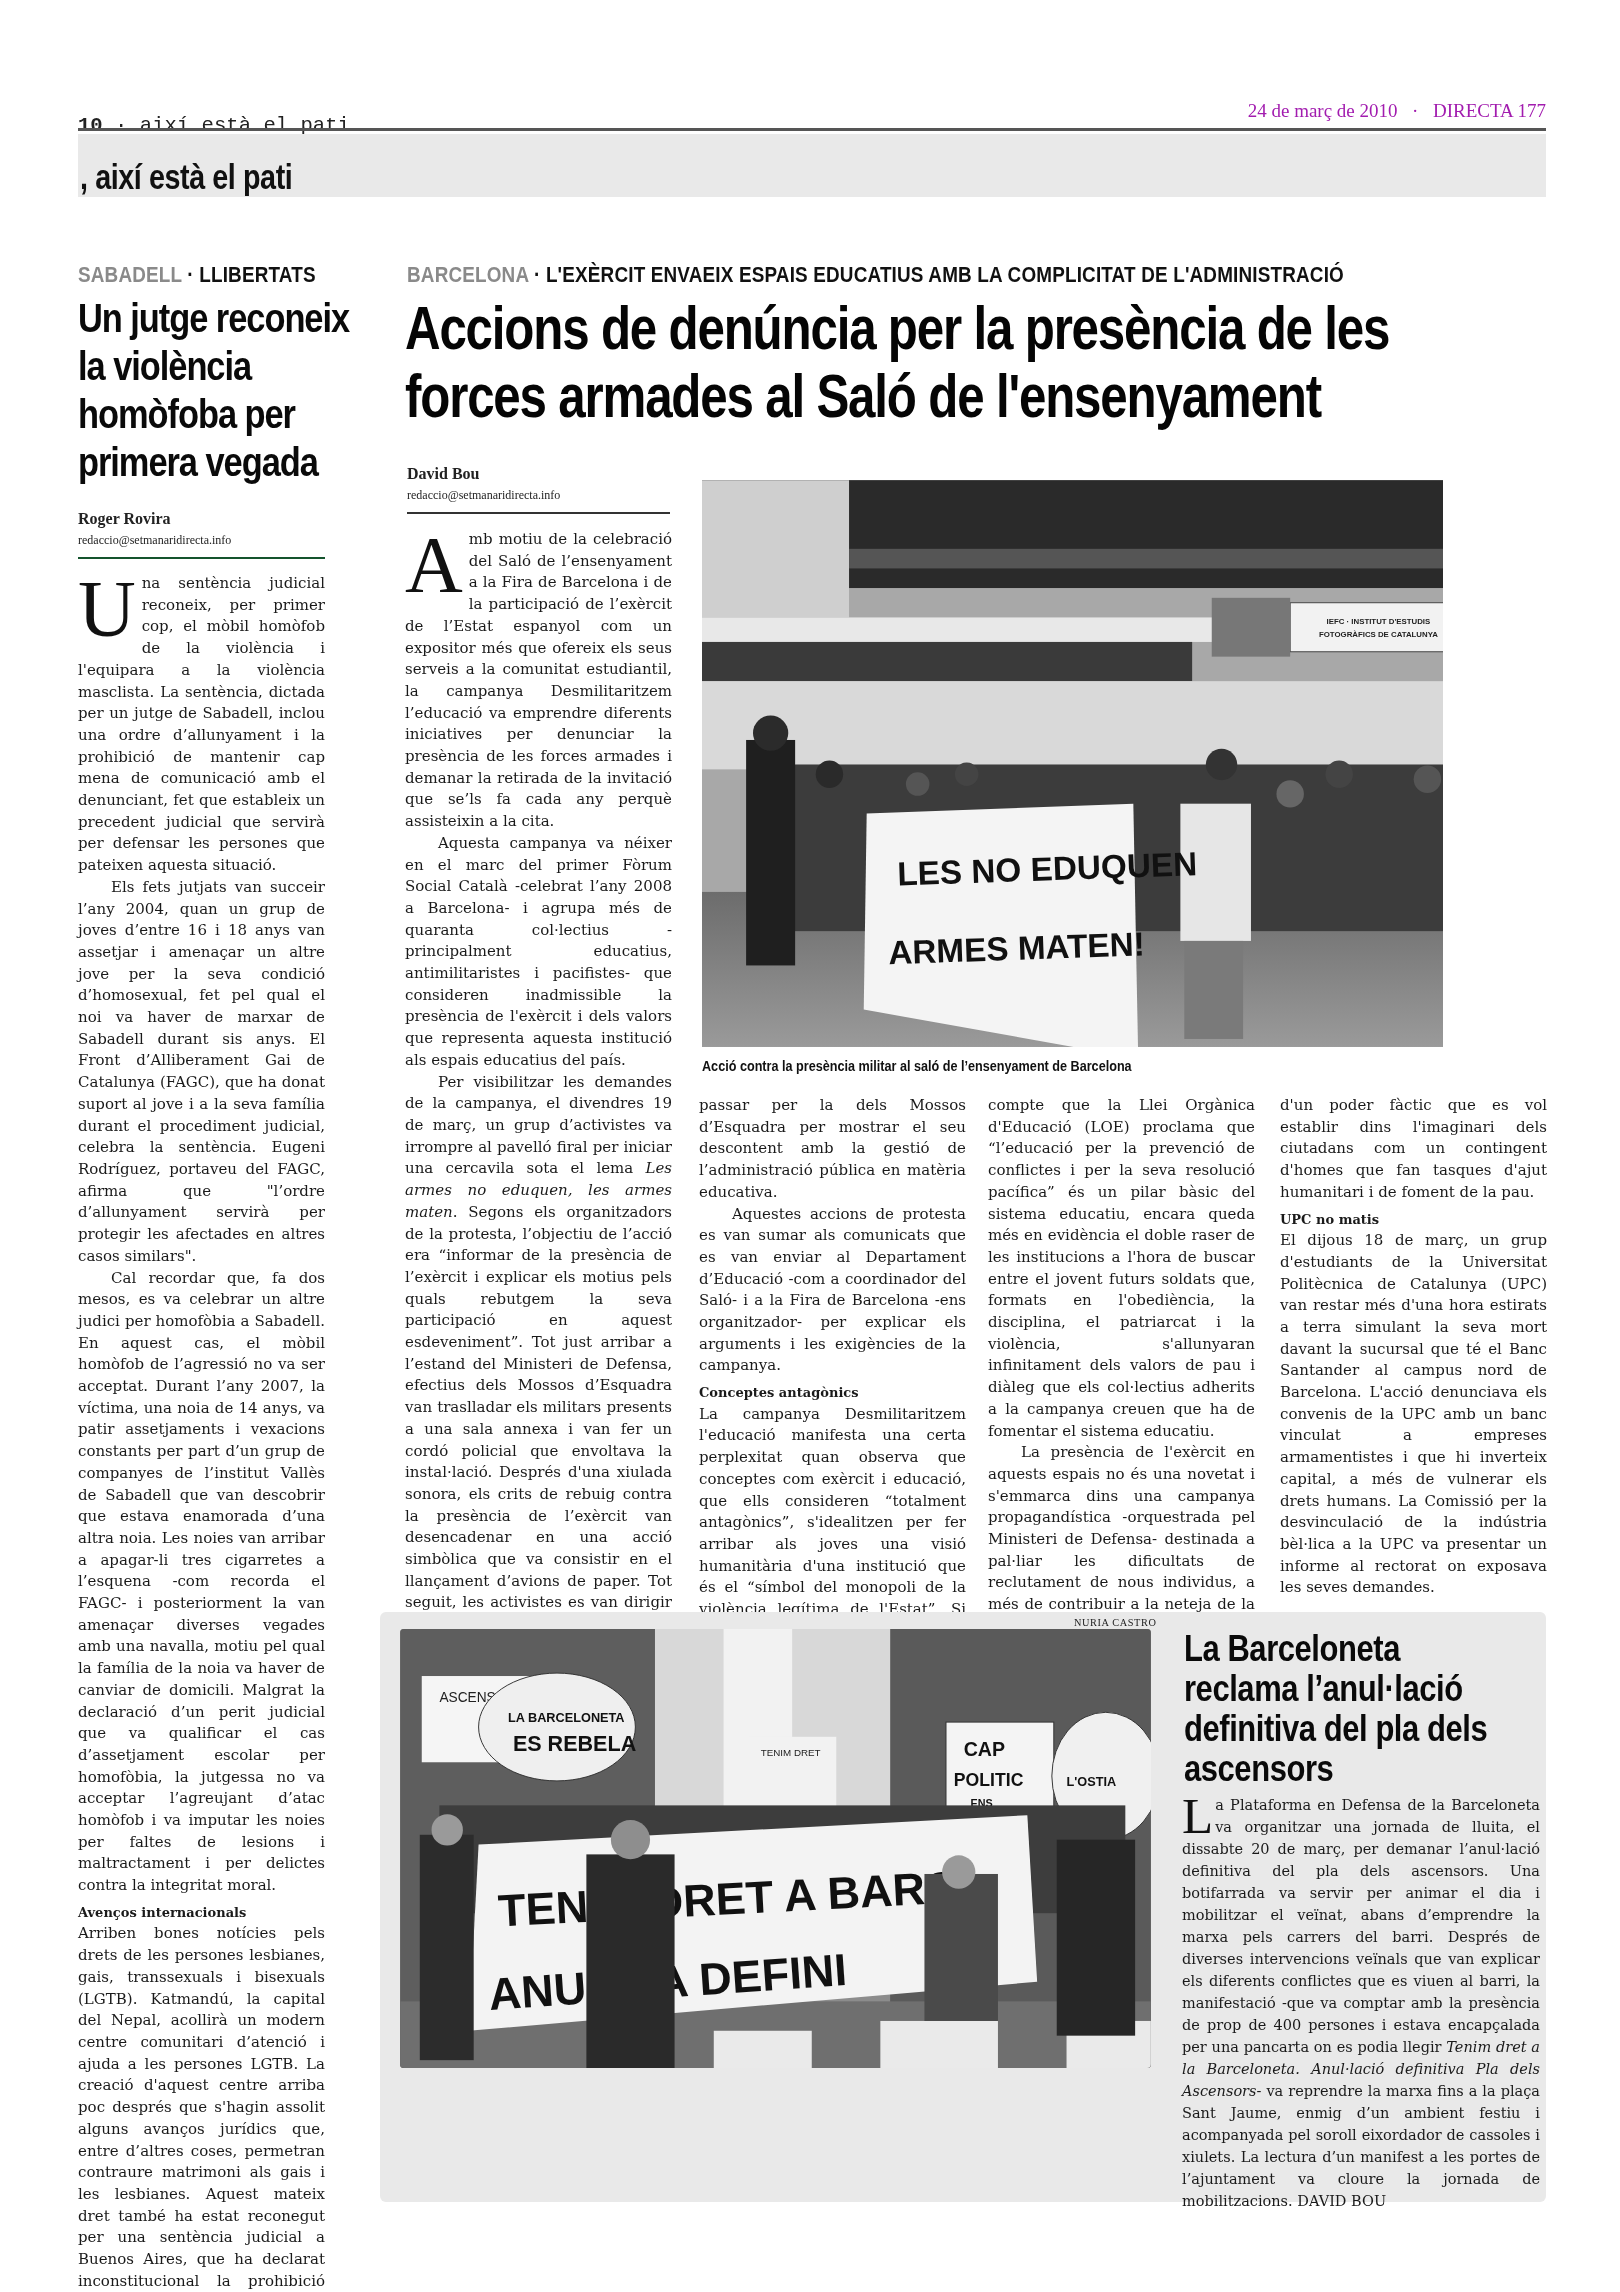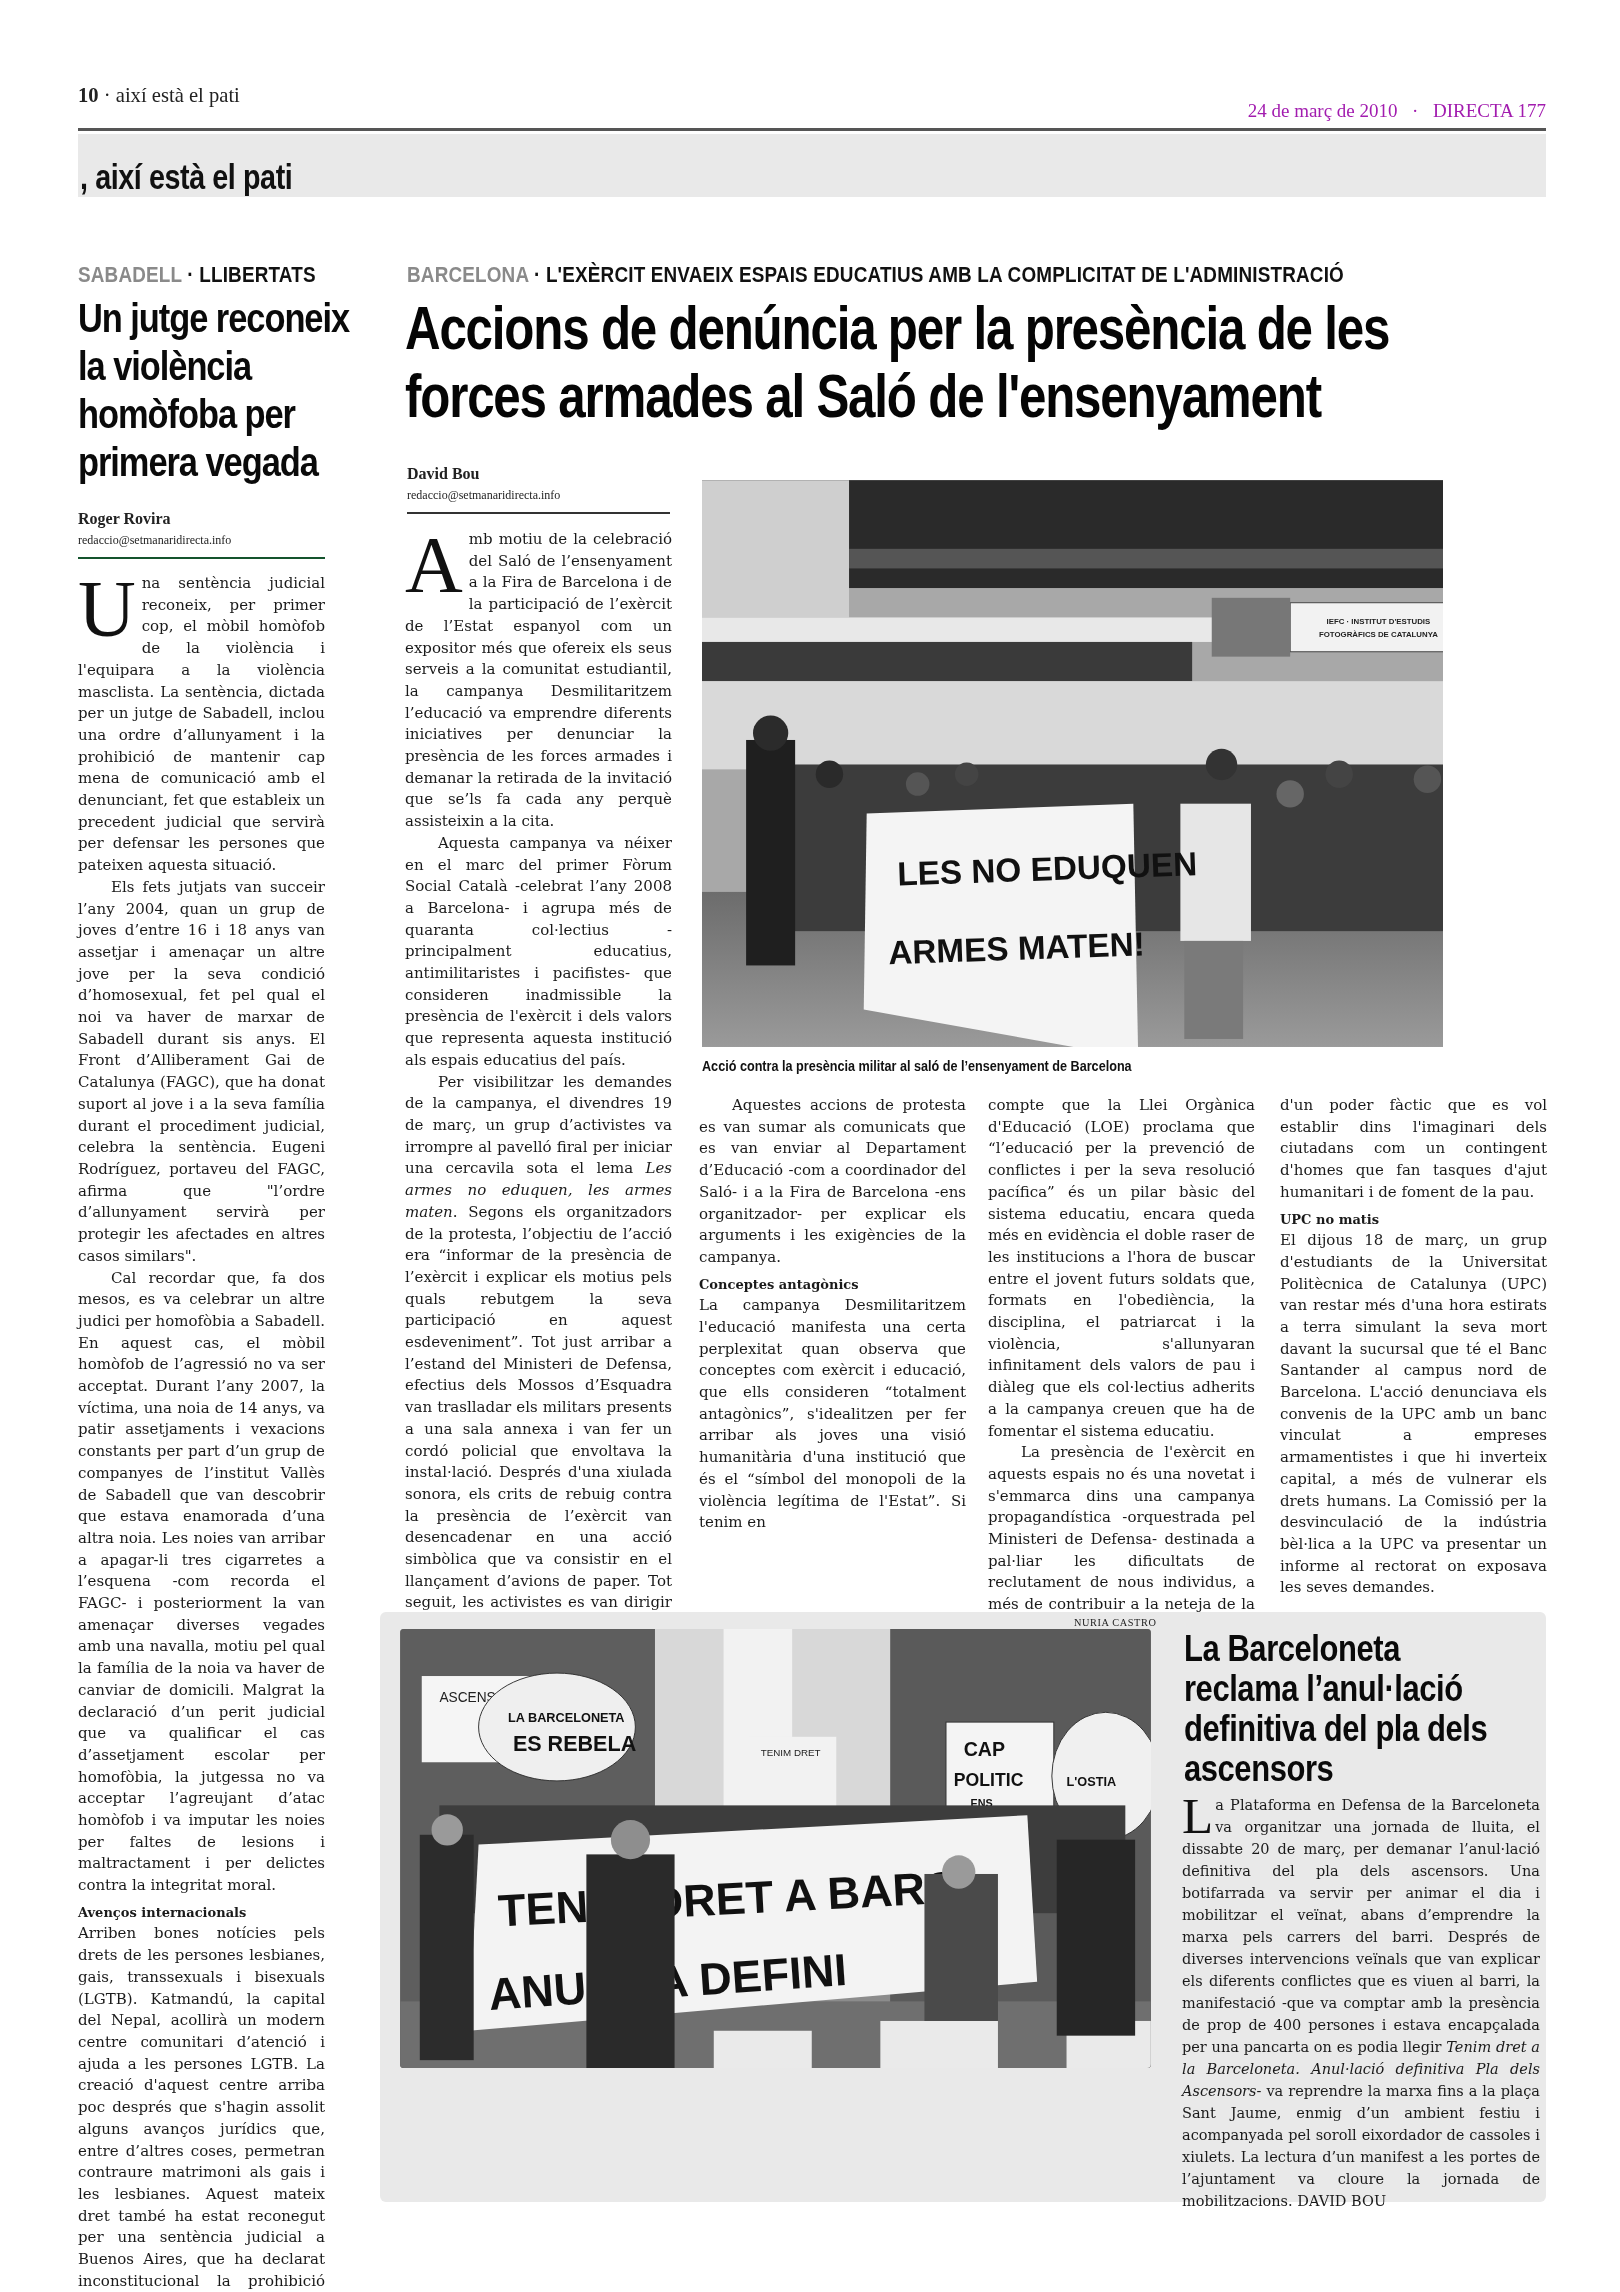--- a/index.html
+++ b/index.html
@@ -1,20 +1,20 @@
 <!DOCTYPE html>
 <html><head>
 <meta charset="utf-8">
 <style>
   html, body { margin:0; padding:0; background:#ffffff; }
   body { width:1620px; height:2293px; position:relative; overflow:hidden; color:#111; }
   .abs { position:absolute; }
 
   
-  #folio-left { left:78px; top:84px; font-family:Liberation Serif, serif; font-size:20.6px; color:#222; }
+  #folio-left { left:78px; top:114px; font-family:Liberation Mono, monospace; font-size:20.6px; color:#222; }
   #folio-left b { font-weight:bold; }
   #folio-right { right:74px; top:100px; font-family:"Liberation Serif", serif; font-size:19px; color:#a21caf; }
   #folio-rule { left:78px; top:128px; width:1468px; height:2.9px; background:#555; }
 
   
   #section-banner { left:78px; top:134px; width:1468px; height:63px; background:#e9e9e9; }
   #section-title { left:80px; top:157px; font-family:"Liberation Sans", sans-serif; font-weight:bold; font-size:35px; letter-spacing:-0.5px; transform:scaleX(0.82); transform-origin:left top; color:#111; }
 
   
   .kicker { font-family:"Liberation Sans", sans-serif; font-weight:bold; font-size:22.5px; transform:scaleX(0.84); transform-origin:left top; white-space:nowrap; letter-spacing:0.2px; }
@@ -150,20 +150,21 @@
 </div>
 <div id="main-caption" class="abs">Acció contra la presència militar al saló de l’ensenyament de Barcelona</div>
 
 <div id="col1" class="abs body-col">
   <p class="first"><span class="dropcap">A</span><span>mb motiu de la celebració del Saló de l’ensenyament a la Fira de Barcelona i de la participació de l’exèrcit de l’Estat espanyol com un expositor més que ofereix els seus serveis a la comunitat estudiantil, la campanya Desmilitaritzem l’educació va emprendre diferents iniciatives per denunciar la presència de les forces armades i demanar la retirada de la invitació que se’ls fa cada any perquè assisteixin a la cita.</span></p>
   <p>Aquesta campanya va néixer en el marc del primer Fòrum Social Català -celebrat l’any 2008 a Barcelona- i agrupa més de quaranta col·lectius -principalment educatius, antimilitaristes i pacifistes- que consideren inadmissible la presència de l'exèrcit i dels valors que representa aquesta institució als espais educatius del país.</p>
   <p><span>Per visibilitzar les demandes de la campanya, el divendres 19 de març, un grup d’activistes va irrompre al pavelló firal per iniciar una cercavila sota el lema </span><i>Les armes no eduquen, les armes maten</i><span>. Segons els organitzadors de la protesta, l’objectiu de l’acció era “informar de la presència de l’exèrcit i explicar els motius pels quals rebutgem la seva participació en aquest esdeveniment”. Tot just arribar a l’estand del Ministeri de Defensa, efectius dels Mossos d’Esquadra van traslladar els militars presents a una sala annexa i van fer un cordó policial que envoltava la instal·lació. Després d'una xiulada sonora, els crits de rebuig contra la presència de l’exèrcit van desencadenar en una acció simbòlica que va consistir en el llançament d’avions de paper. Tot seguit, les activistes es van dirigir a la paradeta del Departament d’Educació de la Generalitat, després de</span></p>
 </div>
 
 <div id="col2" class="abs body-col">
+  <p class="noindent">passar per la dels Mossos d’Esquadra per mostrar el seu descontent amb la gestió de l’administració pública en matèria educativa.</p>
   <p>Aquestes accions de protesta es van sumar als comunicats que es van enviar al Departament d’Educació -com a coordinador del Saló- i a la Fira de Barcelona -ens organitzador- per explicar els arguments i les exigències de la campanya.</p>
   <h4>Conceptes antagònics</h4>
   <p class="noindent">La campanya Desmilitaritzem l'educació manifesta una certa perplexitat quan observa que conceptes com exèrcit i educació, que ells consideren “totalment antagònics”, s'idealitzen per fer arribar als joves una visió humanitària d'una institució que és el “símbol del monopoli de la violència legítima de l'Estat”. Si tenim en</p>
 </div>
 
 <div id="col3" class="abs body-col">
   <p class="noindent">compte que la Llei Orgànica d'Educació (LOE) proclama que “l’educació per la prevenció de conflictes i per la seva resolució pacífica” és un pilar bàsic del sistema educatiu, encara queda més en evidència el doble raser de les institucions a l'hora de buscar entre el jovent futurs soldats que, formats en l'obediència, la disciplina, el patriarcat i la violència, s'allunyaran infinitament dels valors de pau i diàleg que els col·lectius adherits a la campanya creuen que ha de fomentar el sistema educatiu.</p>
   <p>La presència de l'exèrcit en aquests espais no és una novetat i s'emmarca dins una campanya propagandística -orquestrada pel Ministeri de Defensa- destinada a pal·liar les dificultats de reclutament de nous individus, a més de contribuir a la neteja de la imatge</p>
 </div>
 

